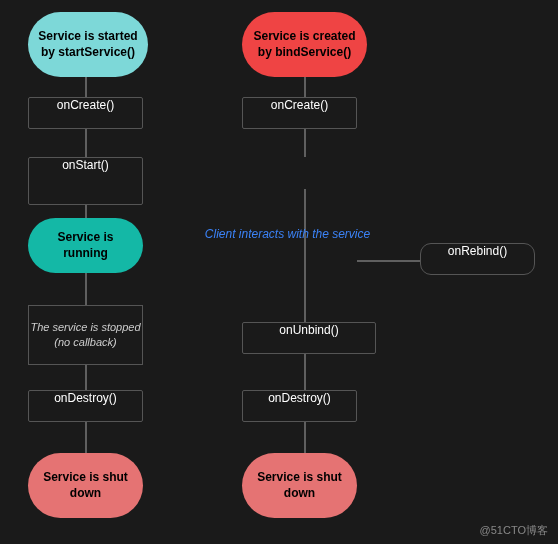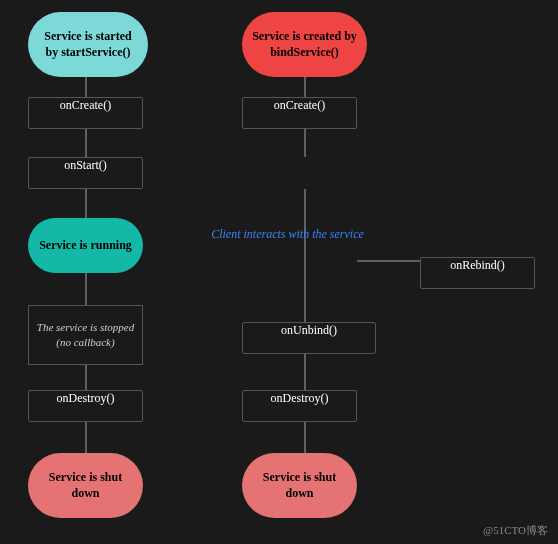--- a/index.html
+++ b/index.html
@@ -9,21 +9,20 @@
       height: 544px;
       font-family: Arial, sans-serif;
       position: relative;
       overflow: hidden;
     }
 
     .diagram {
       position: relative;
       width: 558px;
       height: 544px;
-      font-family: Liberation Serif, serif;
     }
 
     
     .pill {
       border-radius: 40px;
       display: flex;
       align-items: center;
       justify-content: center;
       text-align: center;
       font-size: 12px;
@@ -97,21 +96,21 @@
   <div class="pill" style="left:28px;top:12px;width:120px;height:65px;background:#7dd8d8;color:#000;">
     <span>Service is
 started by
 startService()</span>
   </div>
 
   <div class="rect" style="left:28px;top:97px;width:115px;height:32px;color:#fff;">
     <span>onCreate()</span>
   </div>
 
-  <div class="rect" style="left:28px;top:157px;width:115px;height:32px;color:#fff;">
+  <div class="rect" style="left:28px;top:157px;width:115px;height:48px;color:#fff;">
     <span>onStart()</span>
   </div>
 
   <div class="pill" style="left:28px;top:218px;width:115px;height:55px;background:#14b8a6;color:#000;">
     <span>Service is
 running</span>
   </div>
 
   <div style="position:absolute;left:28px;top:305px;width:115px;height:60px;
               border:1.5px solid #555;background:#1a1a1a;color:#ccc;
@@ -154,21 +153,21 @@
 
   <div class="rect" style="left:242px;top:390px;width:115px;height:32px;color:#fff;">
     <span>onDestroy()</span>
   </div>
 
   <div class="pill" style="left:242px;top:453px;width:115px;height:65px;background:#e57373;color:#000;">
     <span>Service is
 shut down</span>
   </div>
 
-  <div class="rect" style="left:420px;top:257px;width:115px;height:32px;color:#fff;">
+  <div class="rect" style="left:420px;top:243px;width:115px;height:32px;color:#fff;border-radius:11px;">
     <span>onRebind()</span>
   </div>
 
   <div class="watermark">
     <span>@51CTO博客</span>
   </div>
 
 </div>
 
 </body></html>

